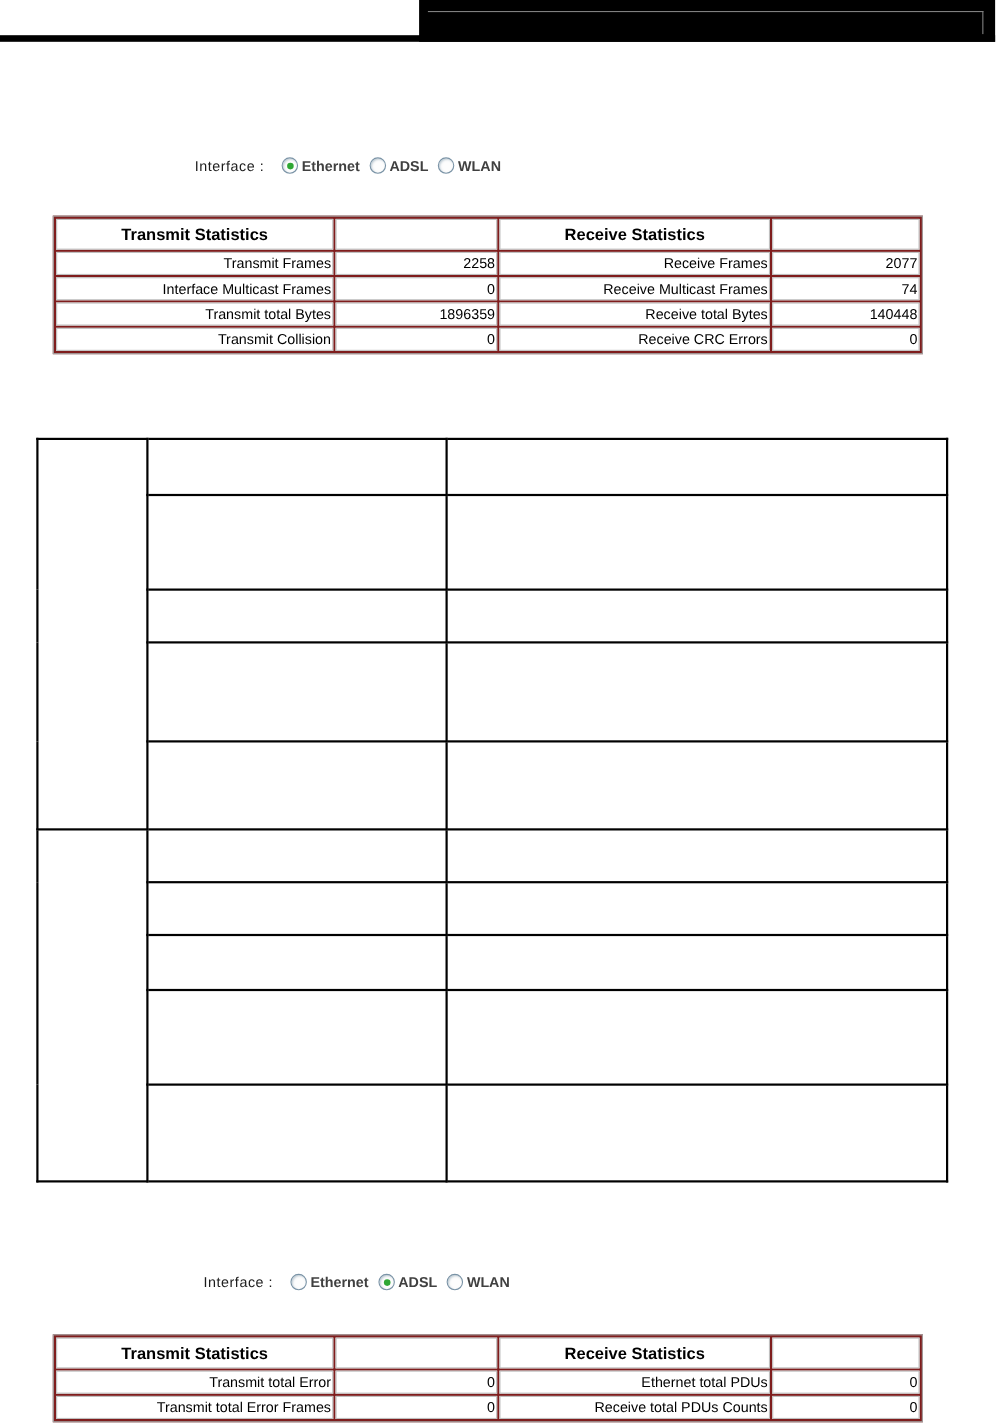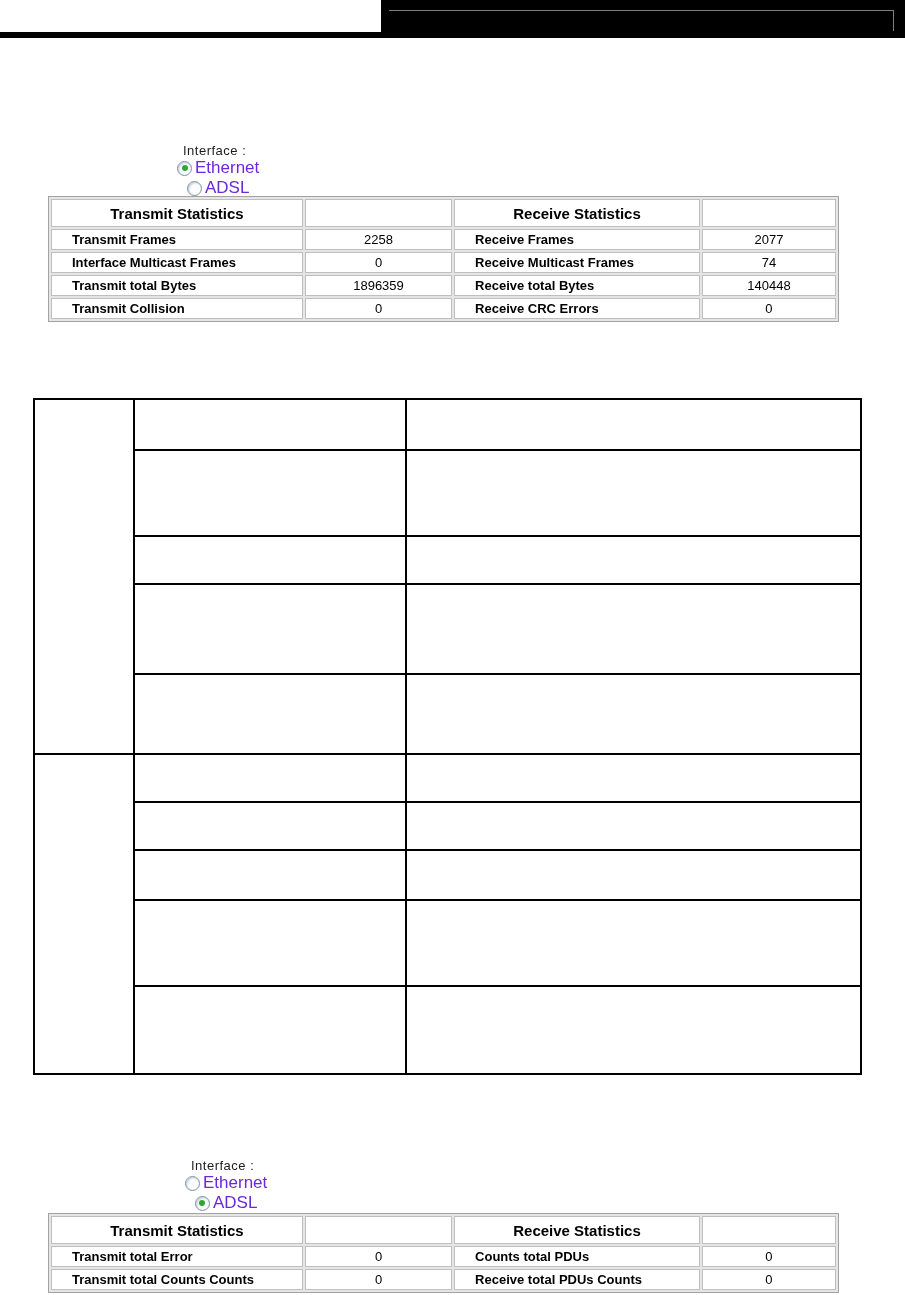--- a/index.html
+++ b/index.html
@@ -6,39 +6,39 @@
   .page{position:relative;width:905px;height:1295px;background:#ffffff;overflow:hidden;
         font-family:"Liberation Sans",sans-serif;color:#000;}
 
   
   .hdr-rect{position:absolute;left:381px;top:0;width:524px;height:38px;background:#000;}
   .hdr-hline{position:absolute;left:8px;top:10px;right:11px;height:1px;background:#808080;}
   .hdr-vline{position:absolute;right:11px;top:10px;width:1px;height:21px;background:#808080;}
   .hdr-bar{position:absolute;left:0;top:32px;width:905px;height:6px;background:#000;}
 
   
-  .iface-row{position:absolute;display:flex;align-items:center;font-size:13px;color:#1c1c1c;flex-direction:column;}
+  .iface-row{position:absolute;display:flex;align-items:center;font-size:13px;color:#1c1c1c;}
   .iface-label{margin-right:16px;letter-spacing:.5px;}
   .opt{display:flex;align-items:center;margin-right:9px;cursor:default;}
   .radio{width:13px;height:13px;border-radius:50%;border:1px solid #7a93a6;background:#fdfdfd;
          box-shadow:inset 1px 1px 2px rgba(110,140,160,.45);display:inline-block;position:relative;
          margin-right:3px;flex:0 0 auto;}
   .radio.checked::after{content:"";position:absolute;left:3.5px;top:3.5px;width:6px;height:6px;
          border-radius:50%;background:#2fa734;}
-  .opt span.lbl{font-size:17px;color:#6d28d9;}
-
-  
-  table.stats{position:absolute;border-collapse:separate;border-spacing:2px;background:#e5e5e5;
+  .opt span.lbl{font-size:13px;color:#404040;font-weight:bold;}
+
+  
+  table.stats{position:absolute;border-collapse:separate;border-spacing:2px;background:#7f1d1d;
               border:1px solid #a3a3a3;table-layout:fixed;}
   table.stats th,table.stats td{border:1px solid #bfbfbf;background:#fff;font-size:13px;
               overflow:hidden;white-space:nowrap;}
   table.stats th{font-size:15px;font-weight:bold;text-align:center;height:24px;}
   table.stats td{height:17px;}
-  table.stats td.lab{text-align:left;padding-left:20px;font-weight:bold;}
-  table.stats td.val{text-align:center;}
+  table.stats td.lab{text-align:right;padding-left:20px;}
+  table.stats td.val{text-align:right;}
 
   
   table.grid{position:absolute;border-collapse:collapse;table-layout:fixed;background:#fff;}
   table.grid td{border:2px solid #000;padding:0;}
 </style>
 </head>
 <body>
 
 <div class="page">
 
@@ -187,25 +187,25 @@
         <th>Transmit Statistics</th>
         <th></th>
         <th>Receive Statistics</th>
         <th></th>
       </tr>
     </thead>
     <tbody>
       <tr>
         <td class="lab">Transmit total Error</td>
         <td class="val">0</td>
-        <td class="lab">Counts total PDUs</td>
-        <td class="val">0</td>
-      </tr>
-      <tr>
-        <td class="lab">Transmit total Counts Counts</td>
+        <td class="lab">Ethernet total PDUs</td>
+        <td class="val">0</td>
+      </tr>
+      <tr>
+        <td class="lab">Transmit total Error Frames</td>
         <td class="val">0</td>
         <td class="lab">Receive total PDUs Counts</td>
         <td class="val">0</td>
       </tr>
     </tbody>
   </table>
 
 </div>
 
 </body></html>

